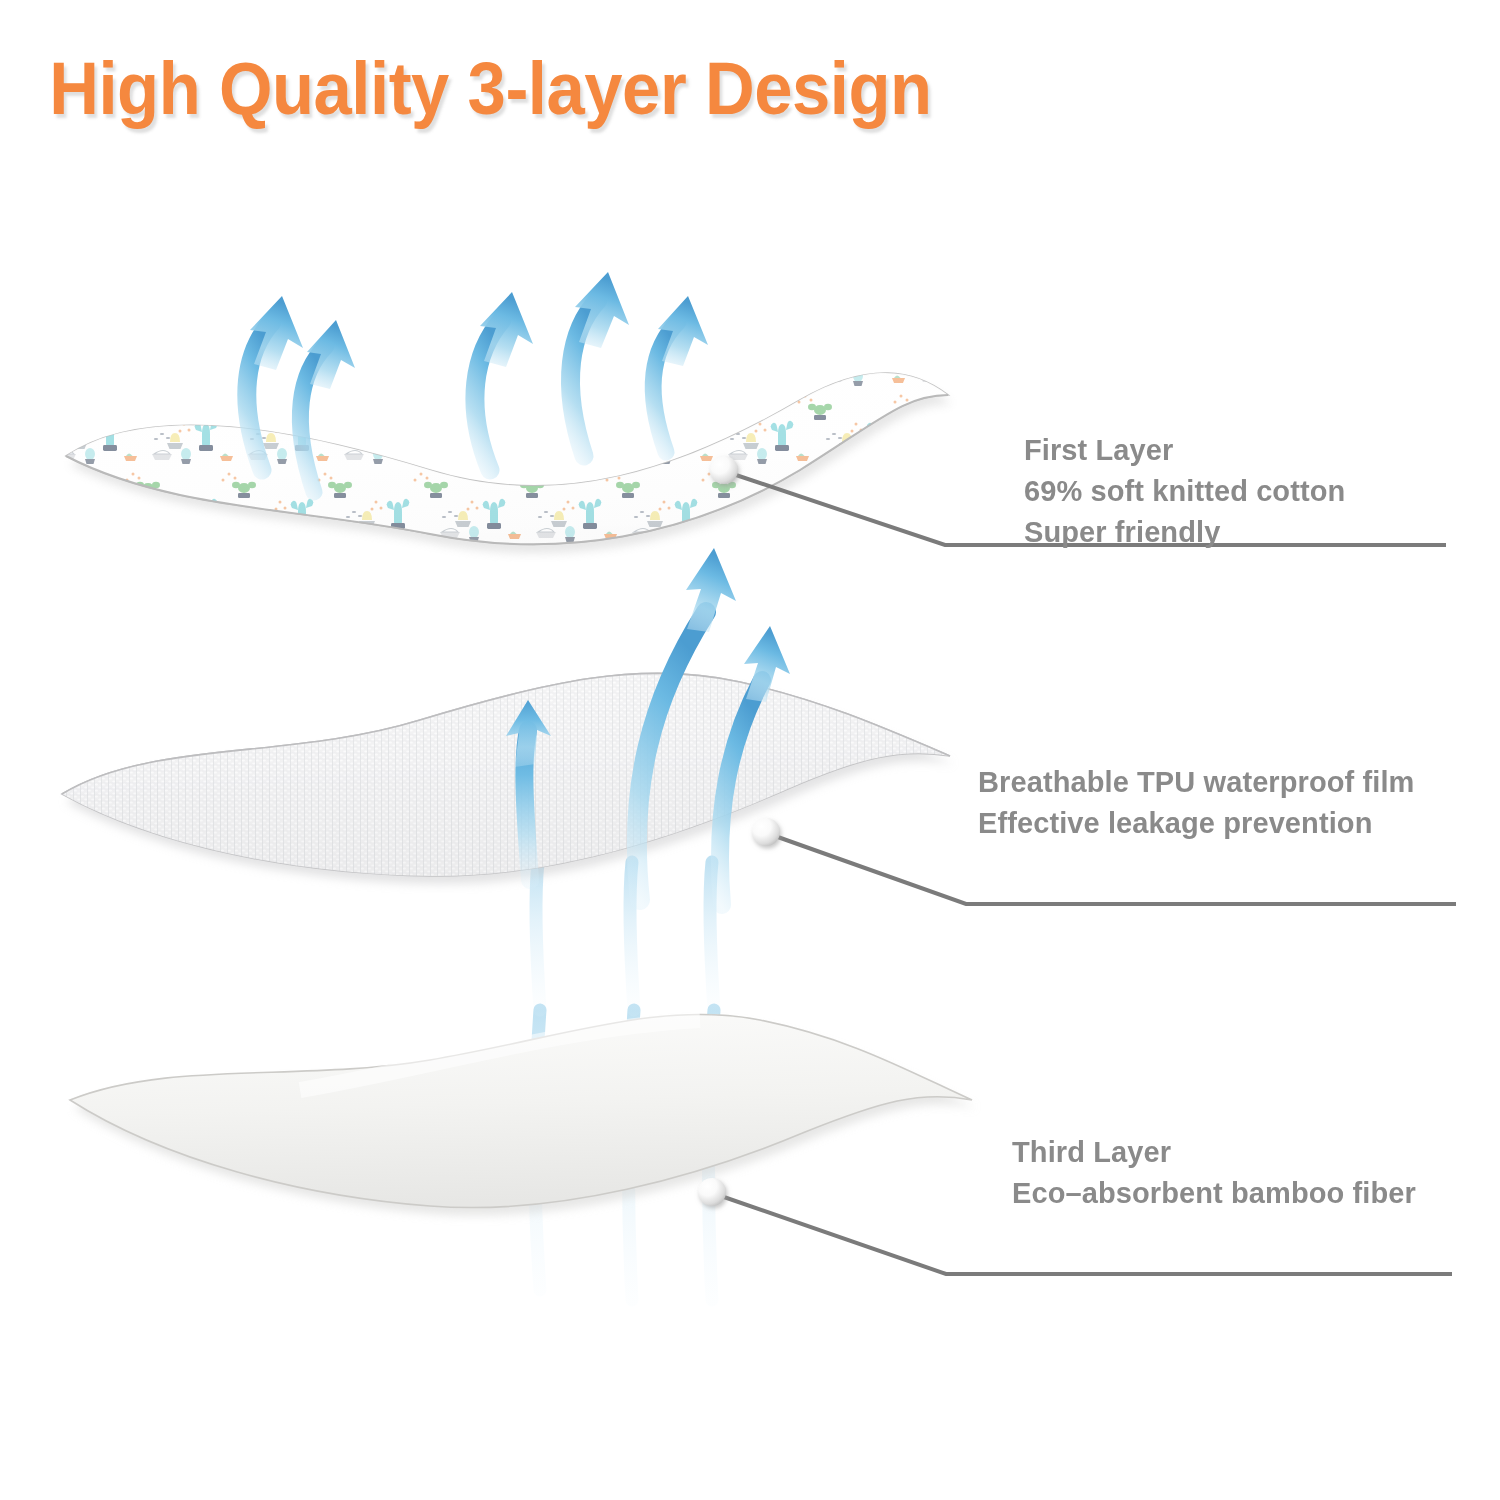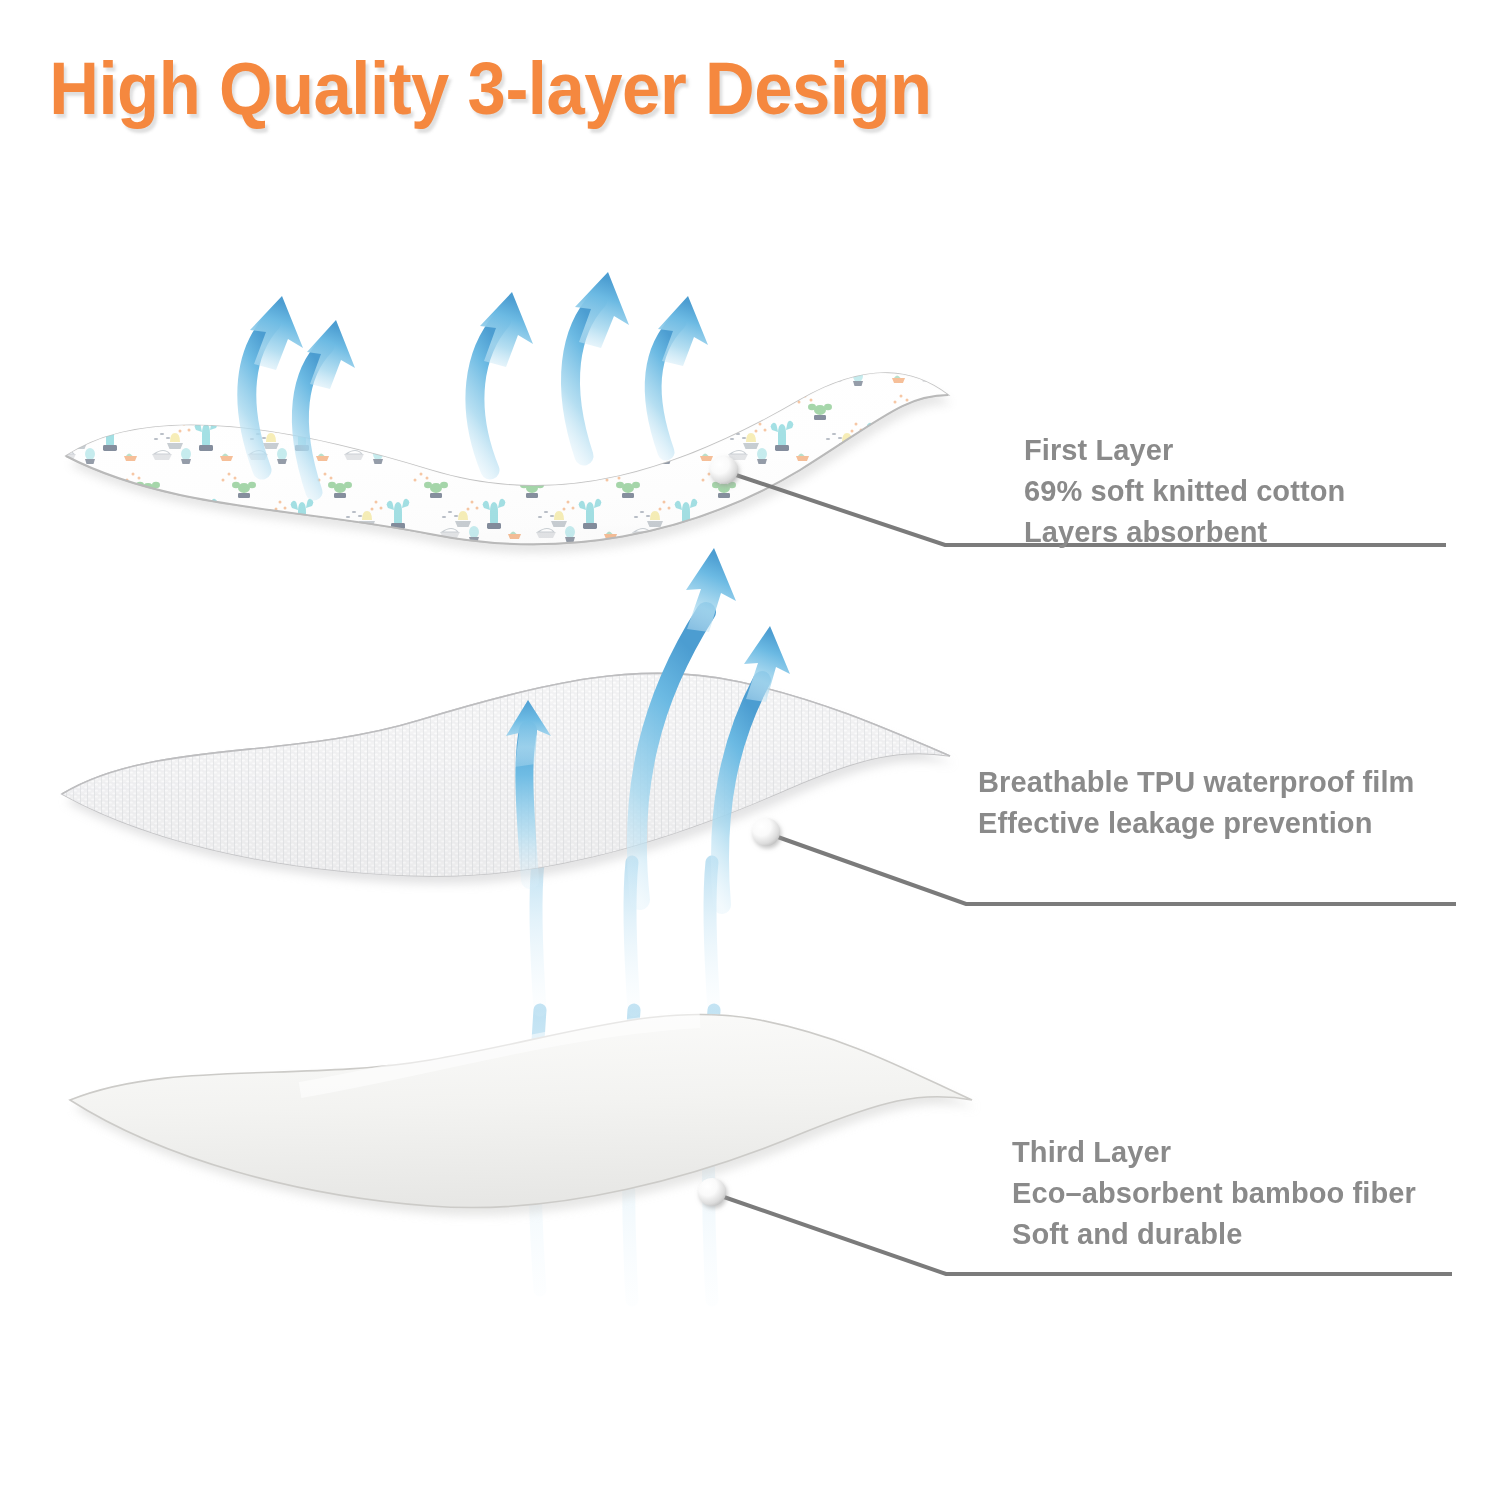--- a/index.html
+++ b/index.html
@@ -316,27 +316,26 @@
 
     <g>
       <path d="M721 1196 L 946 1274 L 1452 1274" stroke="#7b7b7b" stroke-width="4" fill="none" stroke-linejoin="miter" stroke-linecap="butt"></path>
       <circle cx="712" cy="1192" r="14" fill="url(#gBead)" filter="url(#fBeadShadow)"></circle>
     </g>
   </svg>
 
   <div class="callout" id="callout-1">
     <span class="ln">First Layer</span>
     <span class="ln">69% soft knitted cotton</span>
-    <span class="ln">Layers absorbent</span>
+    <span class="ln">Super friendly</span>
   </div>
 
   <div class="callout" id="callout-2">
     <span class="ln">Breathable TPU waterproof film</span>
     <span class="ln">Effective leakage prevention</span>
   </div>
 
   <div class="callout" id="callout-3">
     <span class="ln">Third Layer</span>
     <span class="ln">Eco–absorbent bamboo fiber</span>
-    <span class="ln">Soft and durable</span>
   </div>
 
 </div>
 
 </body></html>

